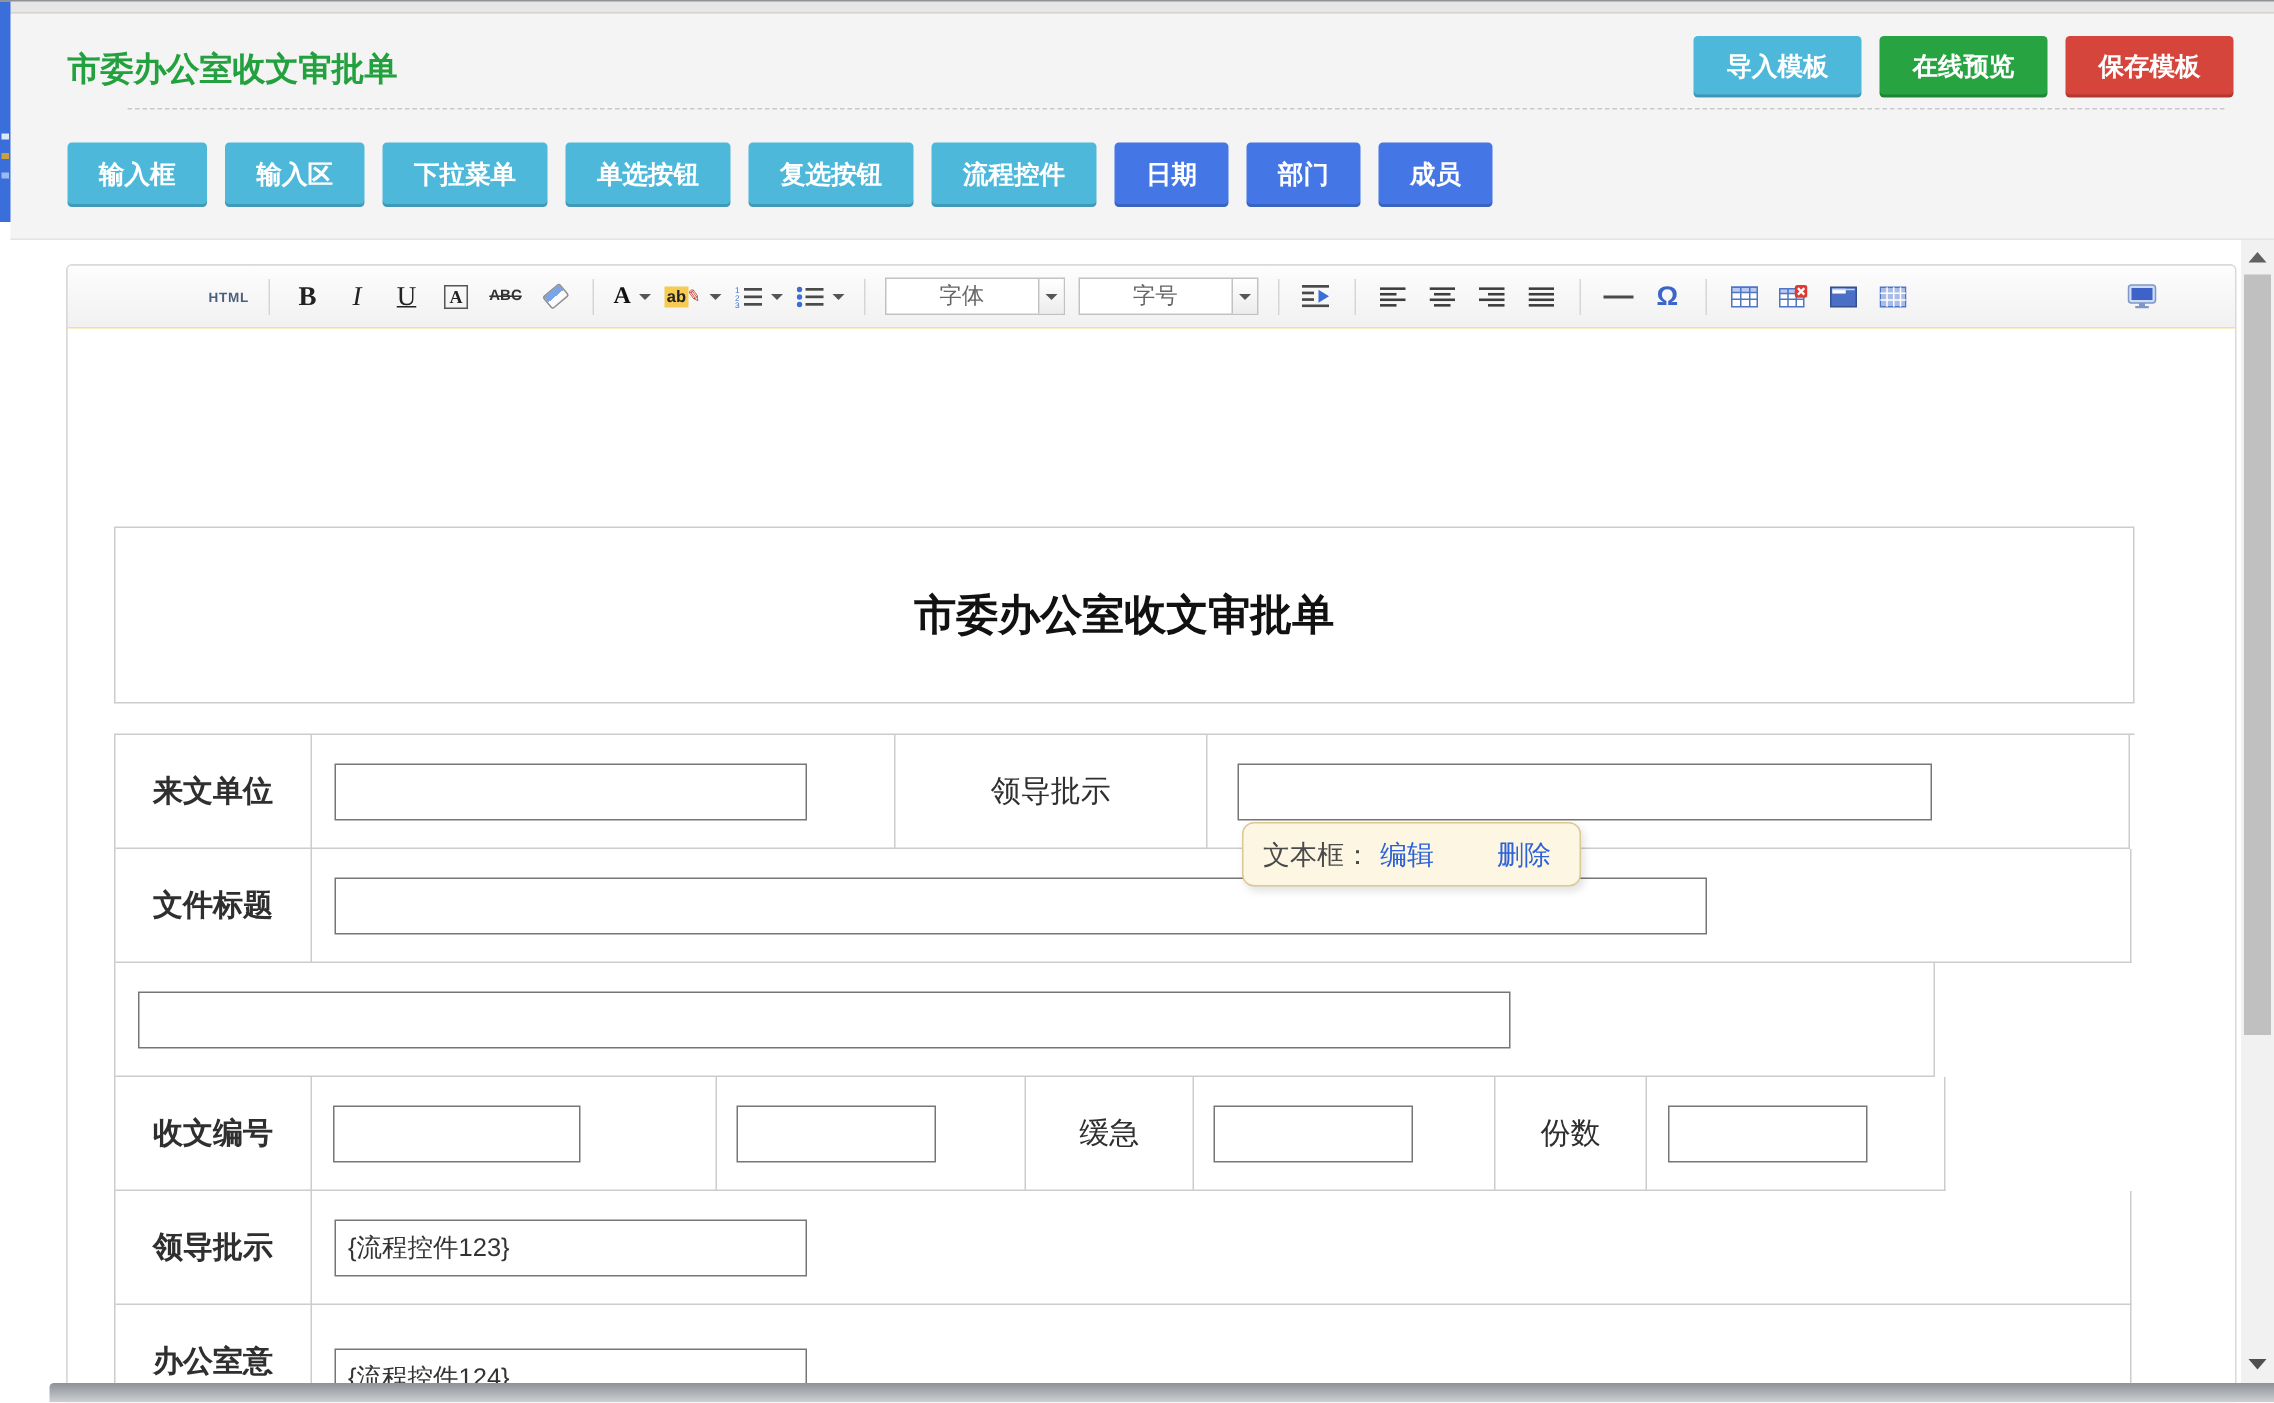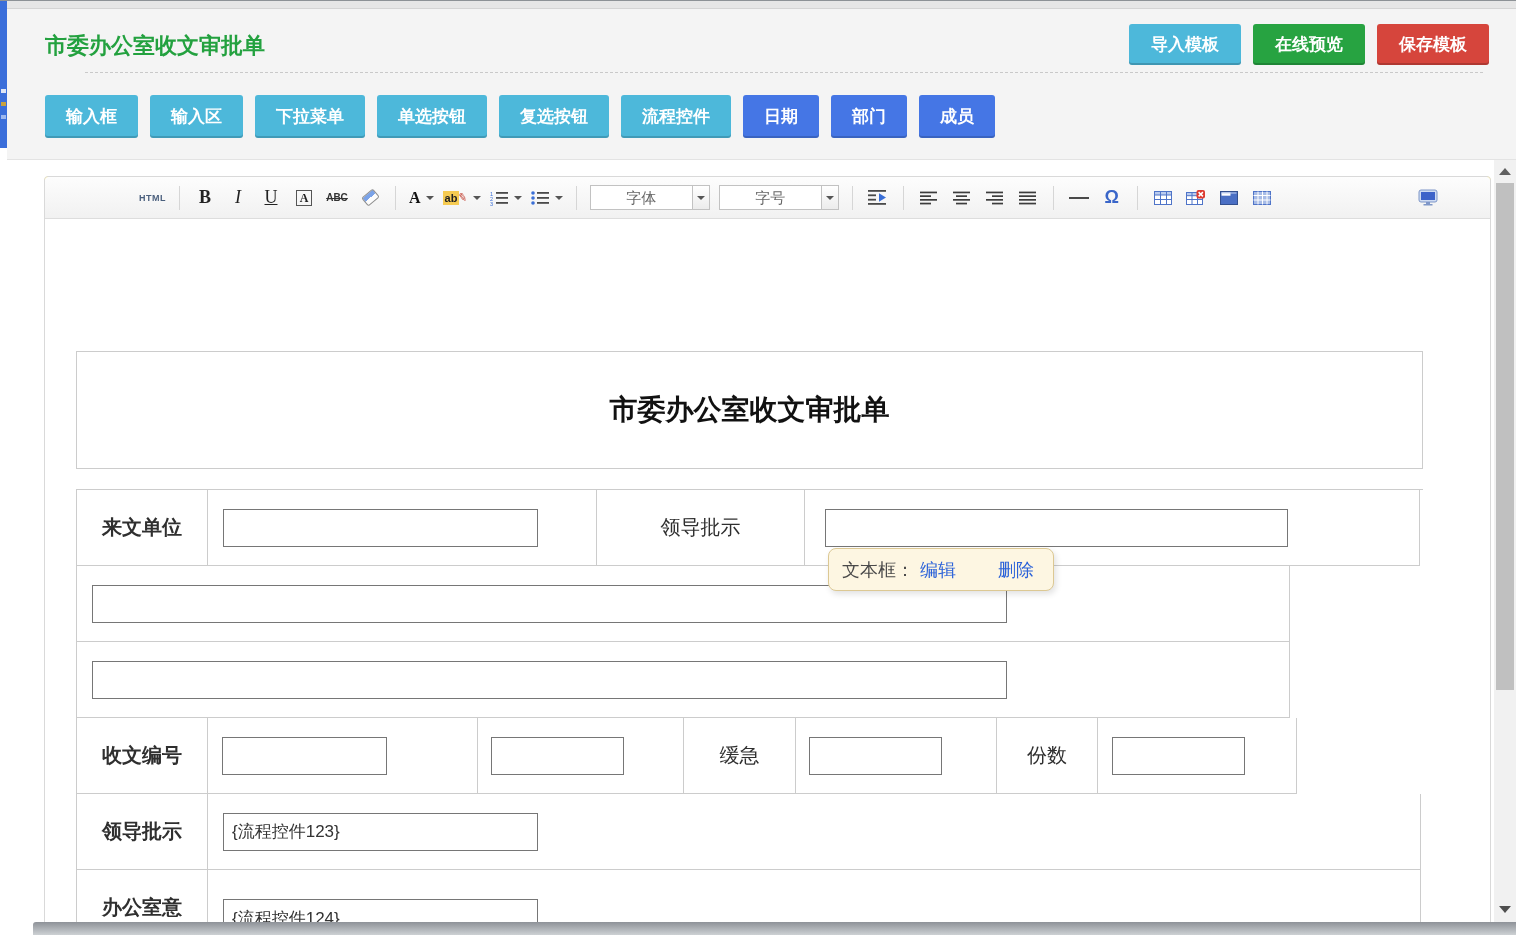--- a/index.html
+++ b/index.html
@@ -298,20 +298,23 @@
               <input class="t-input iw313 ml15" value="" style="">
             </div>
           <div class="cell label w208">
               <span>领导批示</span>
             </div>
           <div class="cell w615">
               <input class="t-input iw461 ml20" value="" style="">
             </div>
         </div>
         <div class="ft-row">
+          <div class="cell label w131">
+              <span>文件标题</span>
+            </div>
           <div class="cell w1213">
               <input class="t-input iw913 ml15" value="" style="">
             </div>
         </div>
         <div class="ft-row">
           <div class="cell w1213">
               <input class="t-input iw913 ml15" value="" style="">
             </div>
         </div>
         <div class="ft-row">

